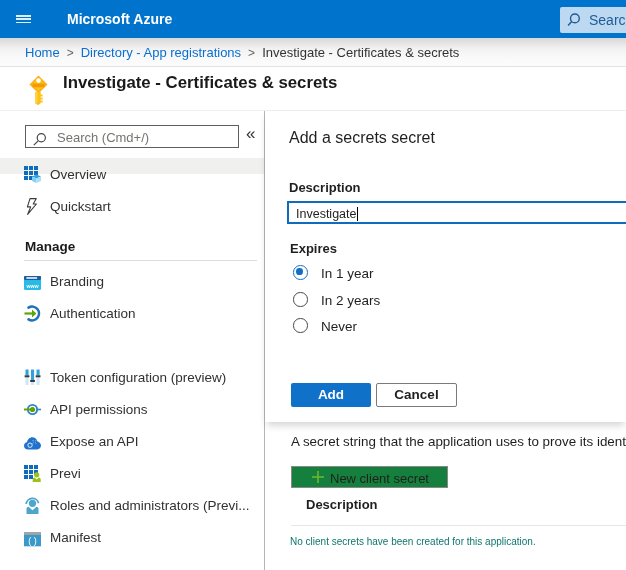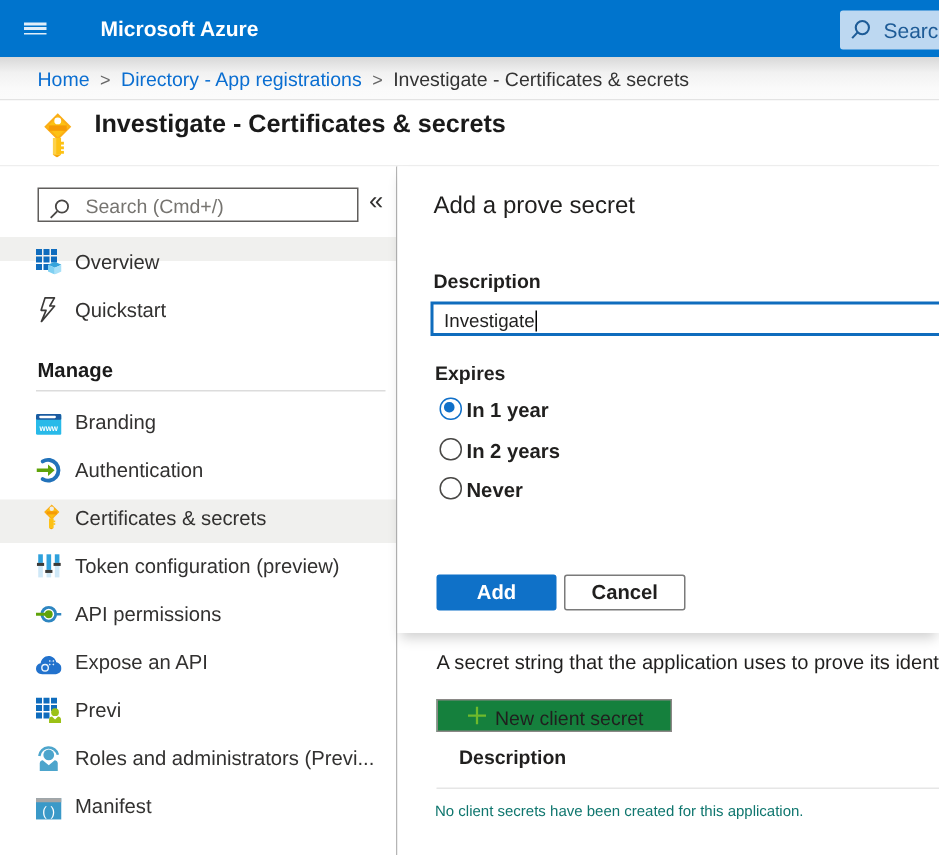--- a/index.html
+++ b/index.html
@@ -56,21 +56,21 @@
 #dialog { position:absolute; left:265px; top:111px; width:361px; height:311px; background:#fff; box-shadow:0 5px 8px -2px rgba(0,0,0,0.19); }
 #dialog h2 { position:absolute; left:24px; top:18px; font-size:16px; font-weight:normal; color:#201f1e; }
 #dlabel { position:absolute; left:24px; top:69px; font-size:13px; font-weight:bold; color:#201f1e; }
 #dinput { position:absolute; left:22px; top:90px; width:343px; height:23px; border:2px solid #0f6cbd; background:#fff; }
 #dinput span { position:absolute; left:7px; top:4px; font-size:12.5px; color:#201f1e; border-right:1px solid #000; padding-right:1px; }
 #elabel { position:absolute; left:25px; top:130px; font-size:13px; font-weight:bold; color:#201f1e; }
 .radio { position:absolute; left:28px; width:200px; height:20px; }
 .radio .circ { position:absolute; left:0; top:0; width:14.5px; height:14.5px; border-radius:50%; border:1.6px solid #494846; background:#fff; }
 .radio.on .circ { border-color:#1070c9; }
 .radio.on .circ::after { content:""; position:absolute; left:2.3px; top:2.3px; width:6.7px; height:6.7px; border-radius:50%; background:#1070c9; }
-.radio .rlbl { position:absolute; left:18px; top:1px; font-size:13.5px; color:#201f1e;font-weight:bold; }
+.radio .rlbl { position:absolute; left:28px; top:1px; font-size:13.5px; color:#201f1e; }
 #addbtn { position:absolute; left:26px; top:272px; width:80px; height:24px; border-radius:2px; background:#0f71c8; color:#fff; font-size:13.5px; font-weight:bold; text-align:center; line-height:24px; }
 #cancelbtn { position:absolute; left:111px; top:272px; width:81px; height:24px; border-radius:2px; background:#fff; border:1px solid #7a7a7a; color:#201f1e; font-size:13.5px; font-weight:bold; text-align:center; line-height:22px; }
 </style>
 </head>
 <body>
 
 <div id="topbar">
   <div id="burger">
       <div></div>
       <div></div>
@@ -158,33 +158,20 @@
     <div class="tx">Branding</div>
   </div>
   <div class="navitem" style="top:186px;">
     <svg class="ic" width="17" height="17" viewBox="0 0 17 17">
       <path d="M4.5 2.6 A 6.9 6.9 0 1 1 4.5 14.4" fill="none" stroke="#2272ba" stroke-width="2.6" stroke-linecap="round"></path>
       <line x1="0.5" y1="8.5" x2="9.5" y2="8.5" stroke="#5fa30a" stroke-width="2.2"></line>
       <polygon points="8,4.6 12.4,8.5 8,12.4" fill="#5fa30a"></polygon>
     </svg>
     <div class="tx">Authentication</div>
   </div>
-  <div class="navitem sel" style="top:222px; height:29px;">
-    <svg class="ic" width="13" height="19" viewBox="0 0 19 30" style="left:26px; top:3px;">
-      <polygon points="9.5,0.5 18.5,9.5 9.5,18.5 0.5,9.5" fill="#fbae17"></polygon>
-      <polygon points="9.5,2.5 16.5,9.5 9.5,16.5 2.5,9.5" fill="#fdc113"></polygon>
-      <rect x="3.5" y="8.6" width="12" height="3.6" fill="#f59a07"></rect>
-      <circle cx="9.5" cy="5.6" r="2.6" fill="#ececec"></circle>
-      <rect x="6.3" y="17" width="5.4" height="11.2" fill="#fdc113"></rect>
-      <rect x="11.2" y="19.5" width="2.4" height="1.9" fill="#fdc113"></rect>
-      <rect x="11.2" y="22.6" width="2.4" height="1.9" fill="#fdc113"></rect>
-      <polygon points="6.3,28.2 11.7,28.2 9,30" fill="#f7a80b"></polygon>
-    </svg>
-    <div class="tx" style="top:5px;">Certificates &amp; secrets</div>
-  </div>
   <div class="navitem" style="top:250px;">
     <svg class="ic" width="16" height="15" viewBox="0 0 16 15">
       <rect x="1.4" y="0" width="2.9" height="5.4" fill="#2fa1dc"></rect>
         <rect x="1.4" y="7.2" width="2.9" height="7.3" fill="#cfe8f7"></rect>
         <rect x="0.6" y="5.4" width="4.5" height="1.9" fill="#3a3a38"></rect>
       <rect x="6.6" y="0" width="2.9" height="9.8" fill="#2fa1dc"></rect>
         <rect x="6.6" y="11.6" width="2.9" height="2.9" fill="#cfe8f7"></rect>
         <rect x="5.8" y="9.8" width="4.5" height="1.9" fill="#3a3a38"></rect>
       <rect x="11.8" y="0" width="2.9" height="5.4" fill="#2fa1dc"></rect>
         <rect x="11.8" y="7.2" width="2.9" height="7.3" fill="#cfe8f7"></rect>
@@ -255,21 +242,21 @@
         <line x1="6" y1="0" x2="6" y2="12" stroke="#6fba2c" stroke-width="1.5"></line>
       </svg>
       <span class="lbl">New client secret</span>
     </div>
   <div id="desccol">Description</div>
   <div id="tline"></div>
   <div id="nosecrets">No client secrets have been created for this application.</div>
 </div>
 
 <div id="dialog">
-  <h2>Add a prove secret</h2>
+  <h2>Add a secrets secret</h2>
   <div id="dlabel">Description</div>
   <div id="dinput">
       <span>Investigate</span>
     </div>
   <div id="elabel">Expires</div>
   <div class="radio on" style="top:154px;">
       <div class="circ"></div>
       <div class="rlbl">In 1 year</div>
     </div>
   <div class="radio" style="top:181px;">

